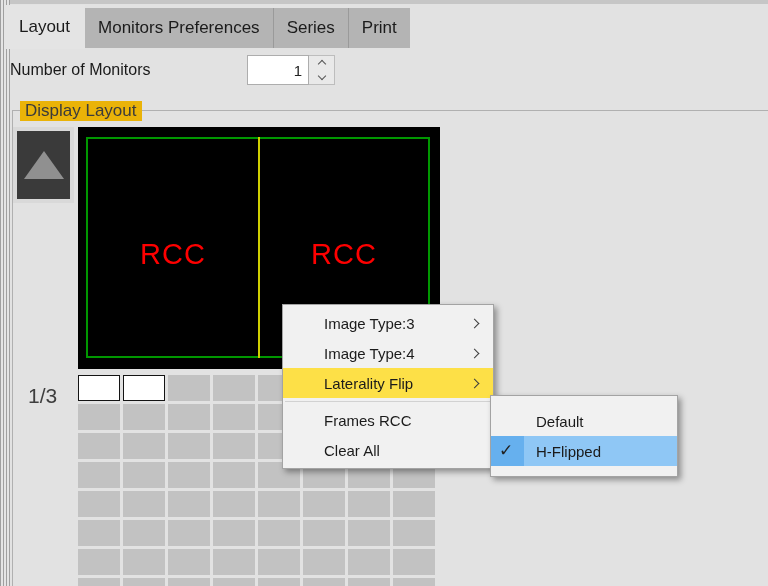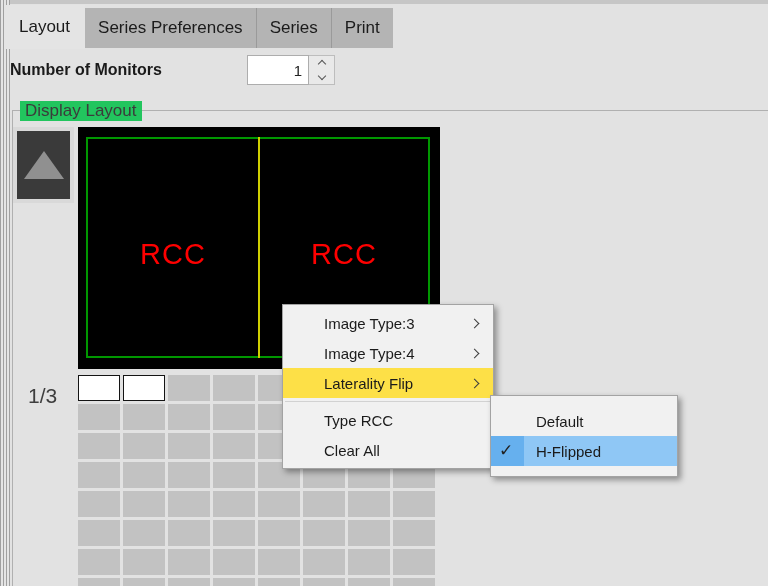--- a/index.html
+++ b/index.html
@@ -12,34 +12,34 @@
   .left-grip{position:absolute;left:0;top:0;bottom:0;width:10px;
     background:repeating-linear-gradient(90deg,#9f9f9f 0,#9f9f9f 1px,#e4e4e4 1px,#e4e4e4 3px);}
   
   .tabbar{position:absolute;left:4px;top:8px;display:flex;height:40px;z-index:2;justify-content:space-between;}
   .tab{background:#b4b4b4;color:#1b1b1b;font-size:17px;display:flex;align-items:center;
     padding:0 13px;border-right:1px solid #9a9a9a;white-space:nowrap;cursor:default;}
   .tab:last-child{border-right:none;}
   .tab.active{background:#e4e4e4;border-right:none;margin-top:-3px;height:44px;padding:0 15px;}
   
   .monitors-label{position:absolute;left:10px;top:55px;height:30px;line-height:30px;
-    font-size:16px;font-weight:bold;color:#1a1a1a;}
+    font-size:16px;font-weight:normal;color:#1a1a1a;}
   .spinbox{position:absolute;left:247px;top:55px;height:30px;display:flex;}
   .spin-value{width:54px;height:28px;border:1px solid #adadad;background:#fff;
     text-align:right;padding:0 6px 0 0;font-size:15px;color:#222;font-family:inherit;outline:none;}
   .spin-buttons{width:26px;height:30px;border:1px solid #bdbdbd;border-left:none;
     background:#e9e9e9;display:flex;flex-direction:column;box-sizing:border-box;}
   .spin-btn{flex:1;display:flex;align-items:center;justify-content:center;}
   .chev{width:5px;height:5px;display:block;}
   .chev.up{border-left:1.6px solid #555;border-top:1.6px solid #555;transform:rotate(45deg);margin-top:2px;}
   .chev.down{border-right:1.6px solid #555;border-bottom:1.6px solid #555;transform:rotate(45deg);margin-bottom:2px;}
   
   .groupbox{position:absolute;left:12px;top:110px;width:800px;height:620px;
     border:1px solid #b0b0b0;}
-  .groupbox-title{position:absolute;left:20px;top:101px;background:#22c55e;
+  .groupbox-title{position:absolute;left:20px;top:101px;background:#eab308;
     padding:0 5px;font-size:17px;color:#3b3b3b;z-index:2;}
   
   .tri-btn{position:absolute;left:13px;top:127px;width:61px;height:76px;background:#d9d9d9;
     padding:4px;box-sizing:border-box;z-index:3;cursor:default;}
   .tri-btn-inner{width:100%;height:100%;background:#3a3a3a;display:flex;
     align-items:center;justify-content:center;}
   .tri-up{width:0;height:0;border-left:20px solid transparent;border-right:20px solid transparent;
     border-bottom:28px solid #909090;}
   
   .preview{position:absolute;left:78px;top:127px;width:362px;height:242px;background:#000;z-index:3;}
@@ -78,21 +78,21 @@
   .check-mark{position:absolute;left:8px;top:4px;font-size:17px;color:#222;}
 </style>
 </head>
 <body>
 
 <div class="top-strip"></div>
 <div class="left-grip"></div>
 
 <div class="tabbar">
   <div class="tab active">Layout</div>
-  <div class="tab">Series Preferences</div>
+  <div class="tab">Monitors Preferences</div>
   <div class="tab">Series</div>
   <div class="tab">Print</div>
 </div>
 
 <div class="monitors-label">Number of Monitors</div>
 <div class="spinbox">
   <input class="spin-value" readonly="" value="1" style="">
   <div class="spin-buttons">
     <div class="spin-btn">
       <span class="chev up"></span>
@@ -196,21 +196,21 @@
   <div class="menu-item">
     <span>Image Type:4</span>
     <span class="sub-arrow"></span>
   </div>
   <div class="menu-item hl">
     <span>Laterality Flip</span>
     <span class="sub-arrow"></span>
   </div>
   <div class="menu-sep"></div>
   <div class="menu-item">
-    <span>Type RCC</span>
+    <span>Frames RCC</span>
   </div>
   <div class="menu-item">
     <span>Clear All</span>
   </div>
 </div>
 
 <div class="submenu">
   <div class="submenu-item">
     <span>Default</span>
   </div>

